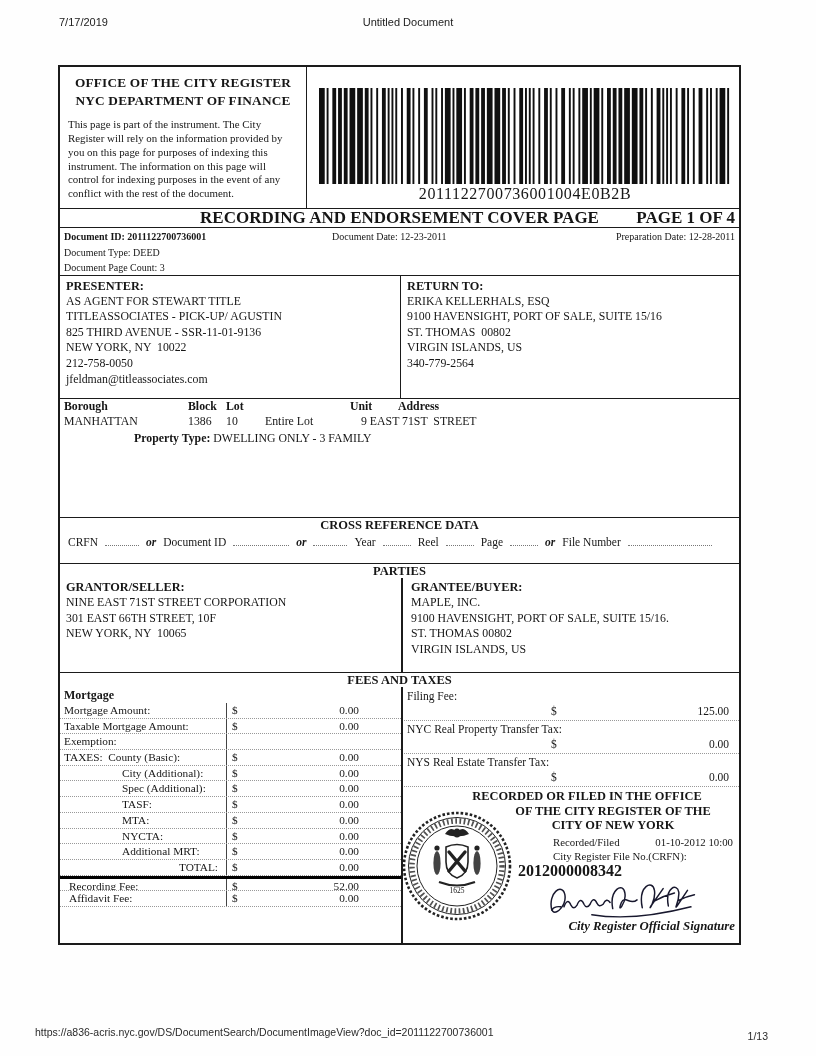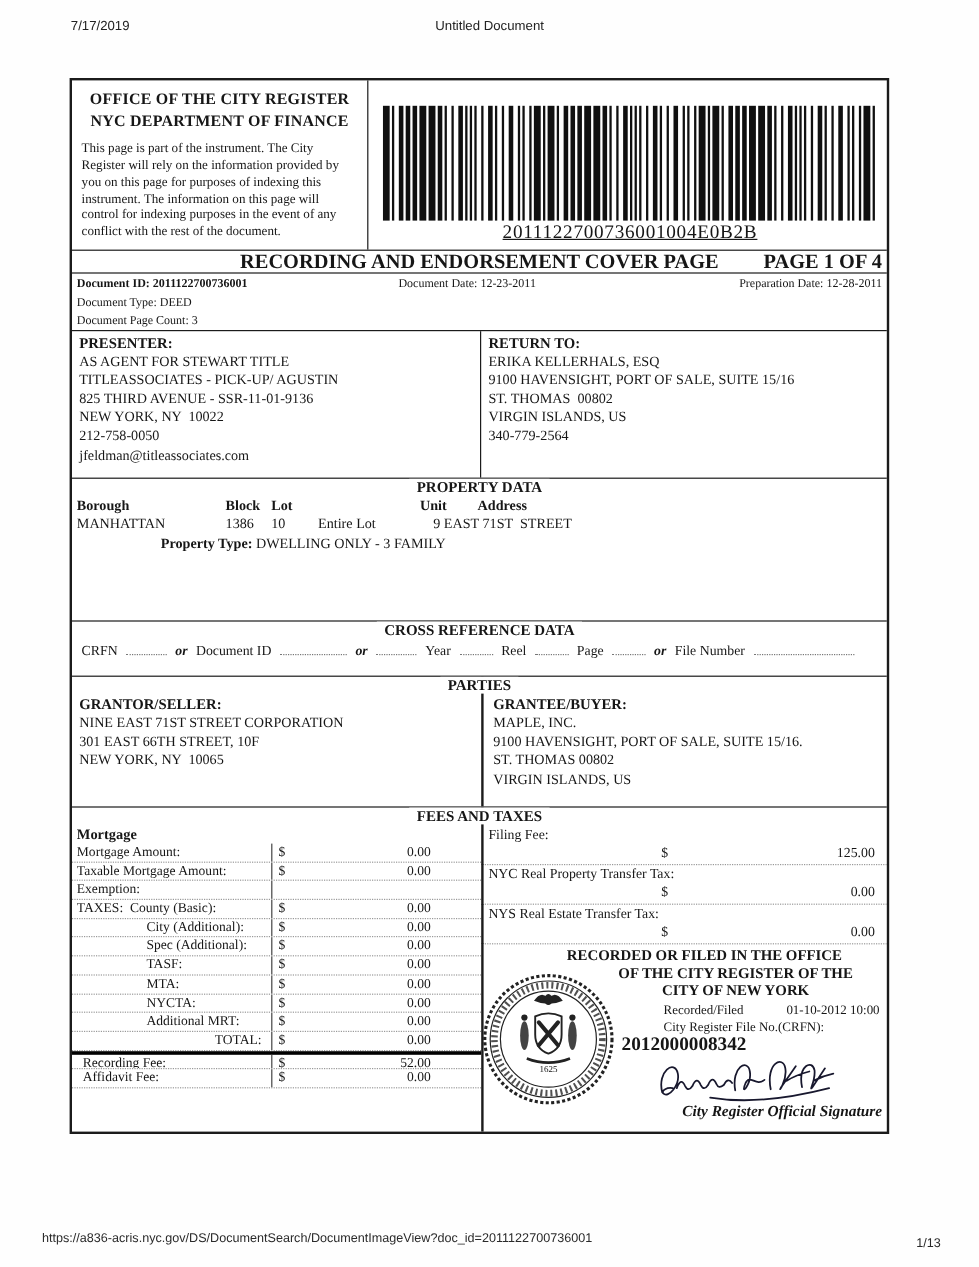--- a/index.html
+++ b/index.html
@@ -4,40 +4,40 @@
 <style>
   html,body { margin:0; padding:0; background:#ffffff; }
   .page {
     position:relative; width:816px; height:1056px; background:#fefefe;
     font-family:"Liberation Serif", serif; color:#161616; overflow:hidden;
   }
   
   .ph-date { position:absolute; left:23px; top:16px; font:11px "Liberation Sans", sans-serif; color:#222;margin-left:36px; }
   .ph-title { position:absolute; left:0; right:0; top:16px; text-align:center; font:11px "Liberation Sans", sans-serif; color:#222; }
   .pf-url { position:absolute; left:35px; top:1026px; font:10.5px "Liberation Sans", sans-serif; color:#2a2a2a; }
-  .pf-page { position:absolute; right:32px; top:1030px; font:10.5px "Liberation Sans", sans-serif; color:#2a2a2a; }
+  .pf-page { position:absolute; right:48px; top:1030px; font:10.5px "Liberation Sans", sans-serif; color:#2a2a2a; }
 
   
   .doc {
     position:absolute; left:58px; top:65px; width:683px; height:880px;
     border:2px solid #1b1b1b; box-sizing:border-box; display:flex; flex-direction:column; background:#fff;
   }
   .sec { position:relative; box-sizing:border-box; border-bottom:1.5px solid #1b1b1b; }
   .sec:last-child { border-bottom:none; }
   .sec-heading { text-align:center; font-weight:bold; font-size:12.5px; line-height:15px; position:relative; z-index:2; }
   .sec-heading span { background:#fff; padding:0 6px; }
 
   
   .sec-header { height:143px; display:flex; }
   .agency { width:247px; border-right:1.5px solid #1b1b1b; box-sizing:border-box; padding:7px 8px 0 8px; }
   .agency-title { font-weight:bold; font-size:13.3px; text-align:center; line-height:1.32; letter-spacing:0.2px; }
   .agency-para { font-size:10.9px; line-height:1.27; margin-top:9px; }
   .barcode-cell { flex:1; padding:21px 8px 0 12px; box-sizing:border-box; }
   .barcode-svg { width:100%; height:96px; display:block; }
-  .barcode-number { text-align:center; font-size:16px; letter-spacing:0.6px; margin-top:1px;text-decoration:underline; }
+  .barcode-number { text-align:center; font-size:16px; letter-spacing:0.6px; margin-top:1px; }
 
   
   .sec-titlebar { height:19px; font-weight:bold; font-size:17px; line-height:17px; text-align:center; }
   .page-label { position:absolute; right:4px; top:0; }
 
   
   .sec-docinfo { height:48px; font-size:10px; padding:1px 4px; }
   .di-row1 { display:flex; height:16px; line-height:15px; }
   .di-id { font-weight:bold; width:268px; }
   .di-date { width:250px; }
@@ -229,21 +229,20 @@
         <div class="blk-head">RETURN TO:</div>
         <div class="blk-line">ERIKA KELLERHALS, ESQ</div>
         <div class="blk-line">9100 HAVENSIGHT, PORT OF SALE, SUITE 15/16</div>
         <div class="blk-line">ST. THOMAS  00802</div>
         <div class="blk-line">VIRGIN ISLANDS, US</div>
         <div class="blk-line">340-779-2564</div>
       </div>
     </div>
 
     <div class="sec sec-prop">
-      <div class="sec-heading"><span>PROPERTY DATA</span></div>
       <div class="prop-grid hdr">
         <span>Borough</span>
         <span>Block</span>
         <span>Lot</span>
         <span></span>
         <span>Unit</span>
         <span>Address</span>
       </div>
       <div class="prop-grid">
         <span>MANHATTAN</span>

